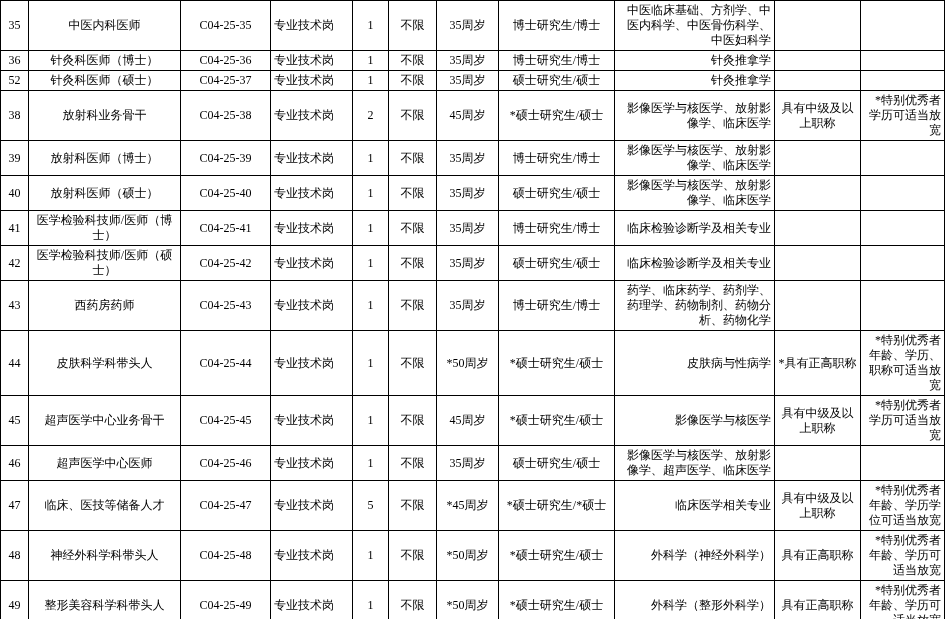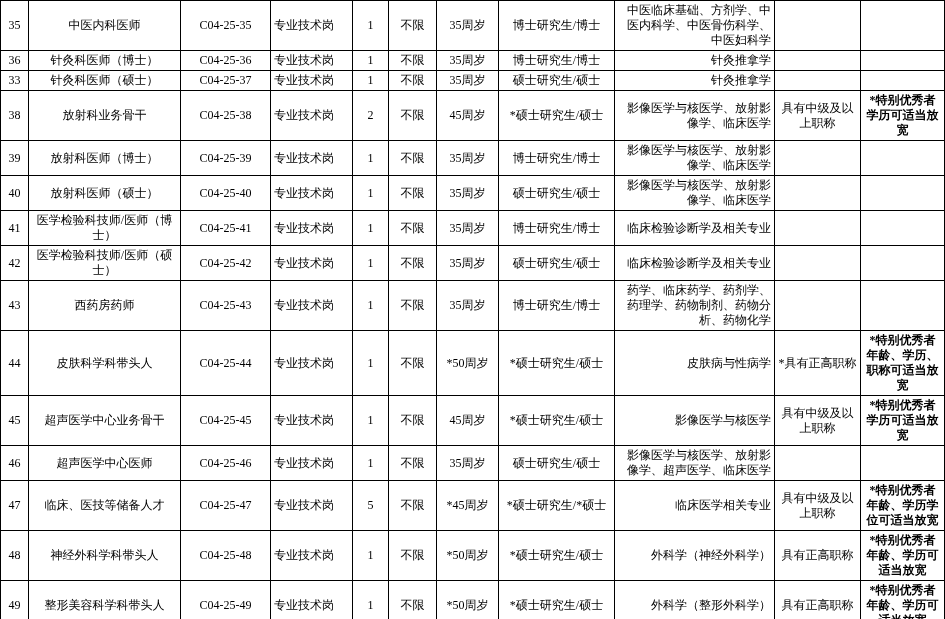--- a/index.html
+++ b/index.html
@@ -50,21 +50,21 @@
   td.no     { text-align: center; }
   td.post   { text-align: center; padding-left: 6px; }
   td.code   { text-align: center; letter-spacing: 0px; font-family: "Liberation Serif", serif; }
   td.type   { text-align: left; }
   td.num    { text-align: center; }
   td.gender { text-align: center; margin-top: 32px; }
   td.age    { text-align: center; margin-top: 16px; }
   td.edu    { text-align: center; }
   td.major  { text-align: right; padding-left: 4px; }
   td.title  { text-align: center; padding-left: 4px; }
-  td.other  { text-align: center; padding-left: 4px; font-weight: bold; }
+  td.other  { text-align: right; padding-left: 4px; }
 </style>
 </head>
 <body>
 
 <div id="sheet">
   <table class="grid">
     <colgroup>
       <col class="c-no">
         <col class="c-post">
         <col class="c-code">
@@ -98,21 +98,21 @@
           <td class="type">专业技术岗</td>
           <td class="num">1</td>
           <td class="gender">不限</td>
           <td class="age">35周岁</td>
           <td class="edu">博士研究生/博士</td>
           <td class="major">针灸推拿学</td>
           <td class="title"></td>
           <td class="other"></td>
         </tr>
         <tr>
-          <td class="no">33</td>
+          <td class="no">52</td>
           <td class="post">针灸科医师（硕士）</td>
           <td class="code">C04-25-37</td>
           <td class="type">专业技术岗</td>
           <td class="num">1</td>
           <td class="gender">不限</td>
           <td class="age">35周岁</td>
           <td class="edu">硕士研究生/硕士</td>
           <td class="major">针灸推拿学</td>
           <td class="title"></td>
           <td class="other"></td>

